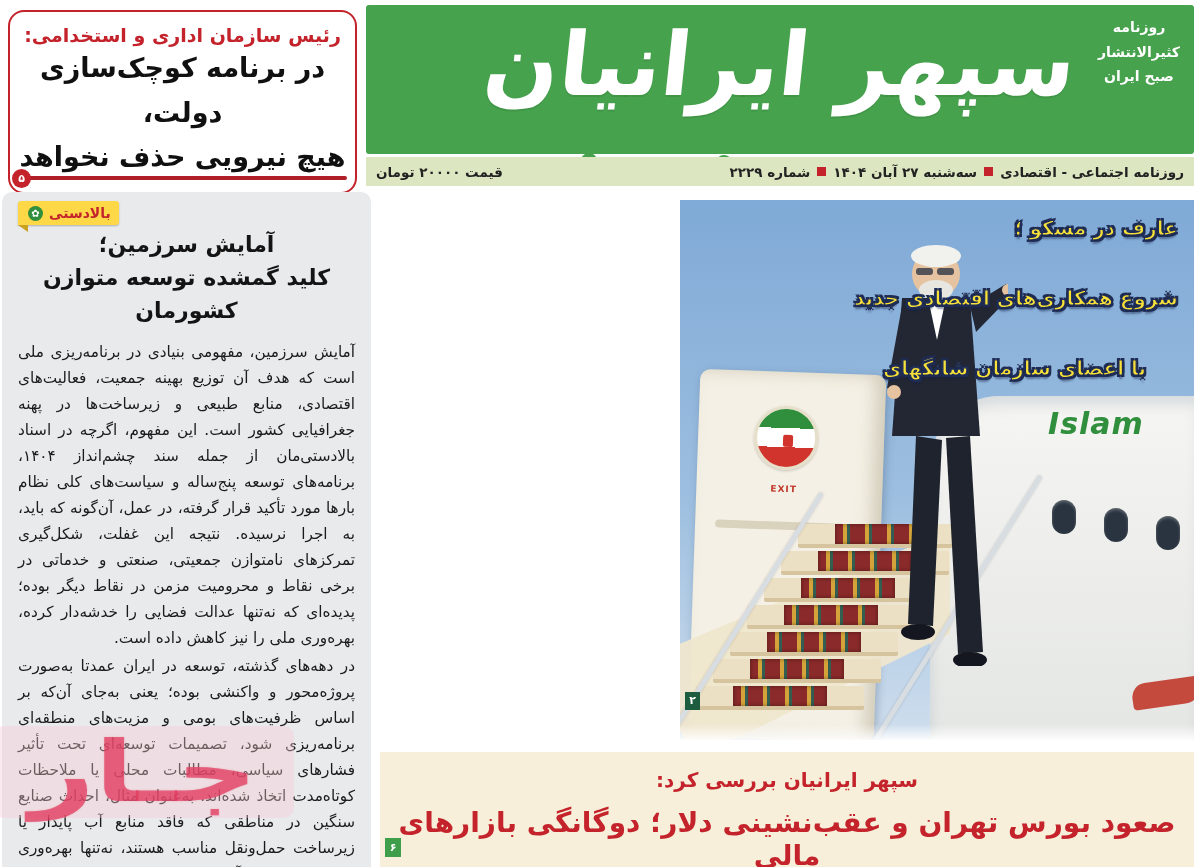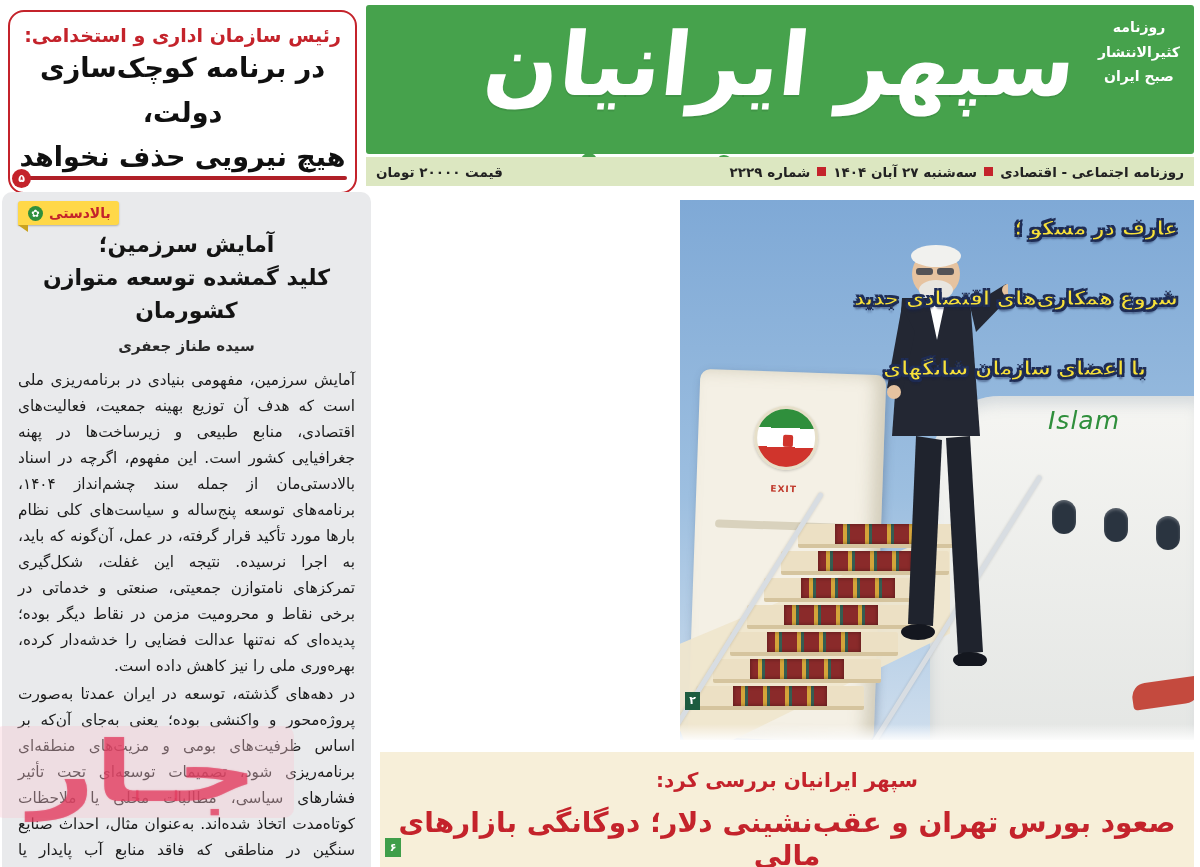--- a/index.html
+++ b/index.html
@@ -55,22 +55,22 @@
          background:linear-gradient(180deg,#7fa9d6 0%,#9dbfe0 55%,#cfdeed 100%);}
   .hl{position:absolute;right:16px;text-align:right;color:#f8e139;font-weight:800;font-size:20px;
       white-space:nowrap;-webkit-text-stroke:1.2px #1e2c55;
       text-shadow:2px 2px 0 #1e2c55,-2px 2px 0 #1e2c55,2px -2px 0 #1e2c55,-2px -2px 0 #1e2c55,0 4px 2px rgba(20,30,70,.45);}
   .hl.l1{top:16px;}
   .hl.l2{top:86px;}
   .hl.l3{top:156px;right:48px;}
 
   .fuselage{position:absolute;left:250px;top:196px;width:270px;height:350px;background:linear-gradient(180deg,#f5f5f2,#e4e6e4);
             border-radius:70px 0 0 6px;box-shadow:inset 0 8px 14px rgba(120,140,160,.25);}
-  .plane-title{position:absolute;left:368px;top:206px;color:#2f8f3c;font-style:italic;font-weight:400;
-               font-size:25px;letter-spacing:1px;}
+  .plane-title{position:absolute;left:368px;top:206px;color:#2f8f3c;font-style:italic;font-weight:700;
+               font-size:30px;letter-spacing:1px;}
   .pwindow{position:absolute;width:24px;height:34px;background:#2a3440;border-radius:12px;box-shadow:inset 0 2px 3px rgba(255,255,255,.25);}
   .pw1{left:372px;top:300px;} .pw2{left:424px;top:308px;} .pw3{left:476px;top:316px;}
   .plane-red{position:absolute;left:452px;top:480px;width:70px;height:26px;background:#c0392b;
              border-radius:14px 4px 18px 4px;transform:rotate(-8deg);opacity:.9;}
 
   .door{position:absolute;left:14px;top:172px;width:186px;height:368px;background:#f4f0e5;border-radius:10px;
         transform:rotate(2deg);box-shadow:inset -10px 0 16px rgba(150,140,110,.35),2px 3px 8px rgba(60,80,110,.35);}
   .roundel{position:absolute;left:56px;top:34px;width:64px;height:64px;border-radius:50%;
            background:linear-gradient(180deg,#2f8f3c 0 33%,#ffffff 33% 66%,#d0342c 66% 100%);
            border:3px solid #e6dfc9;box-shadow:0 1px 3px rgba(0,0,0,.2);}
@@ -145,21 +145,20 @@
 
   <div class="editorial">
     <div class="ed-badge">
       <span>بالادستی</span>
       <span class="rosette">✿</span>
     </div>
     <div class="ed-title">
       <div>آمایش سرزمین؛</div>
       <div>کلید گمشده توسعه متوازن کشورمان</div>
     </div>
-    <div class="ed-author">سیده طناز جعفری</div>
     <div class="ed-body">
       <p>آمایش سرزمین، مفهومی بنیادی در برنامه‌ریزی ملی است که هدف آن توزیع بهینه جمعیت، فعالیت‌های اقتصادی، منابع طبیعی و زیرساخت‌ها در پهنه جغرافیایی کشور است. این مفهوم، اگرچه در اسناد بالادستی‌مان از جمله سند چشم‌انداز ۱۴۰۴، برنامه‌های توسعه پنج‌ساله و سیاست‌های کلی نظام بارها مورد تأکید قرار گرفته، در عمل، آن‌گونه که باید، به اجرا نرسیده. نتیجه این غفلت، شکل‌گیری تمرکزهای نامتوازن جمعیتی، صنعتی و خدماتی در برخی نقاط و محرومیت مزمن در نقاط دیگر بوده؛ پدیده‌ای که نه‌تنها عدالت فضایی را خدشه‌دار کرده، بهره‌وری ملی را نیز کاهش داده است.</p>
       <p>در دهه‌های گذشته، توسعه در ایران عمدتا به‌صورت پروژه‌محور و واکنشی بوده؛ یعنی به‌جای آن‌که بر اساس ظرفیت‌های بومی و مزیت‌های منطقه‌ای برنامه‌ریزی شود، تصمیمات توسعه‌ای تحت تأثیر فشارهای سیاسی، مطالبات محلی یا ملاحظات کوتاه‌مدت اتخاذ شده‌اند. به‌عنوان مثال، احداث صنایع سنگین در مناطقی که فاقد منابع آب پایدار یا زیرساخت حمل‌ونقل مناسب هستند، نه‌تنها بهره‌وری اقتصادی را پایین آورده، به بحران‌های زیست‌محیطی و اجتماعی نیز دامن زده. از سوی دیگر، تمرکز بیش‌ازحد جمعیت و خدمات در کلان‌شهرهایی مانند تهران، مشهد و اصفهان، موجب مهاجرت بی‌رویه، افزایش قیمت زمین و مسکن، و فشار بر منابع شهری شده.</p>
 
     </div>
   </div>
 
   <div class="photo">
 
     <div class="fuselage"></div>

